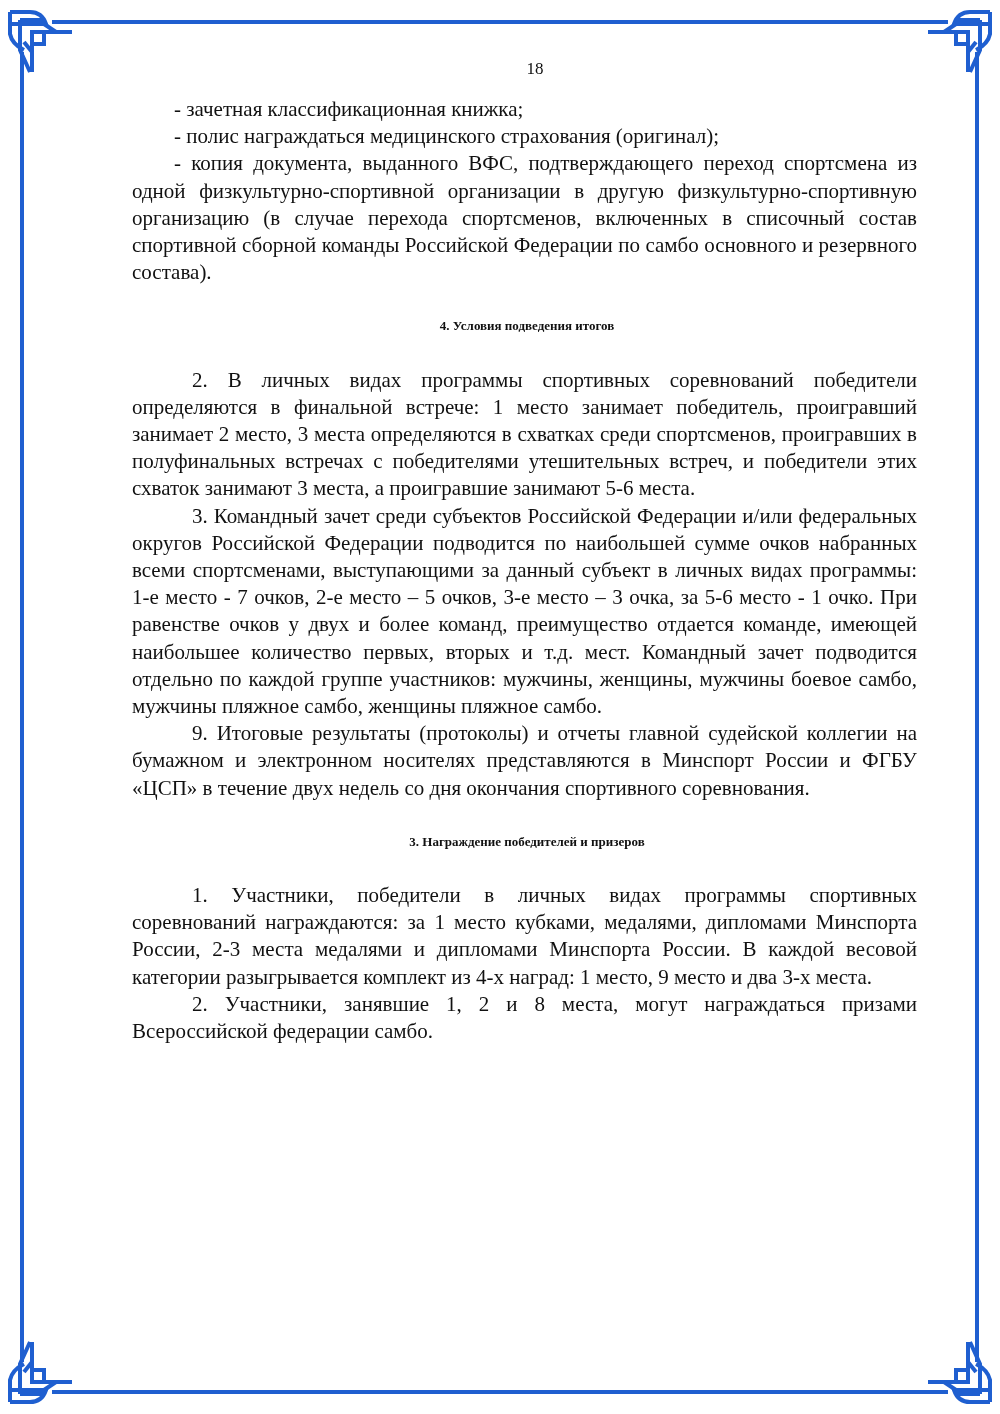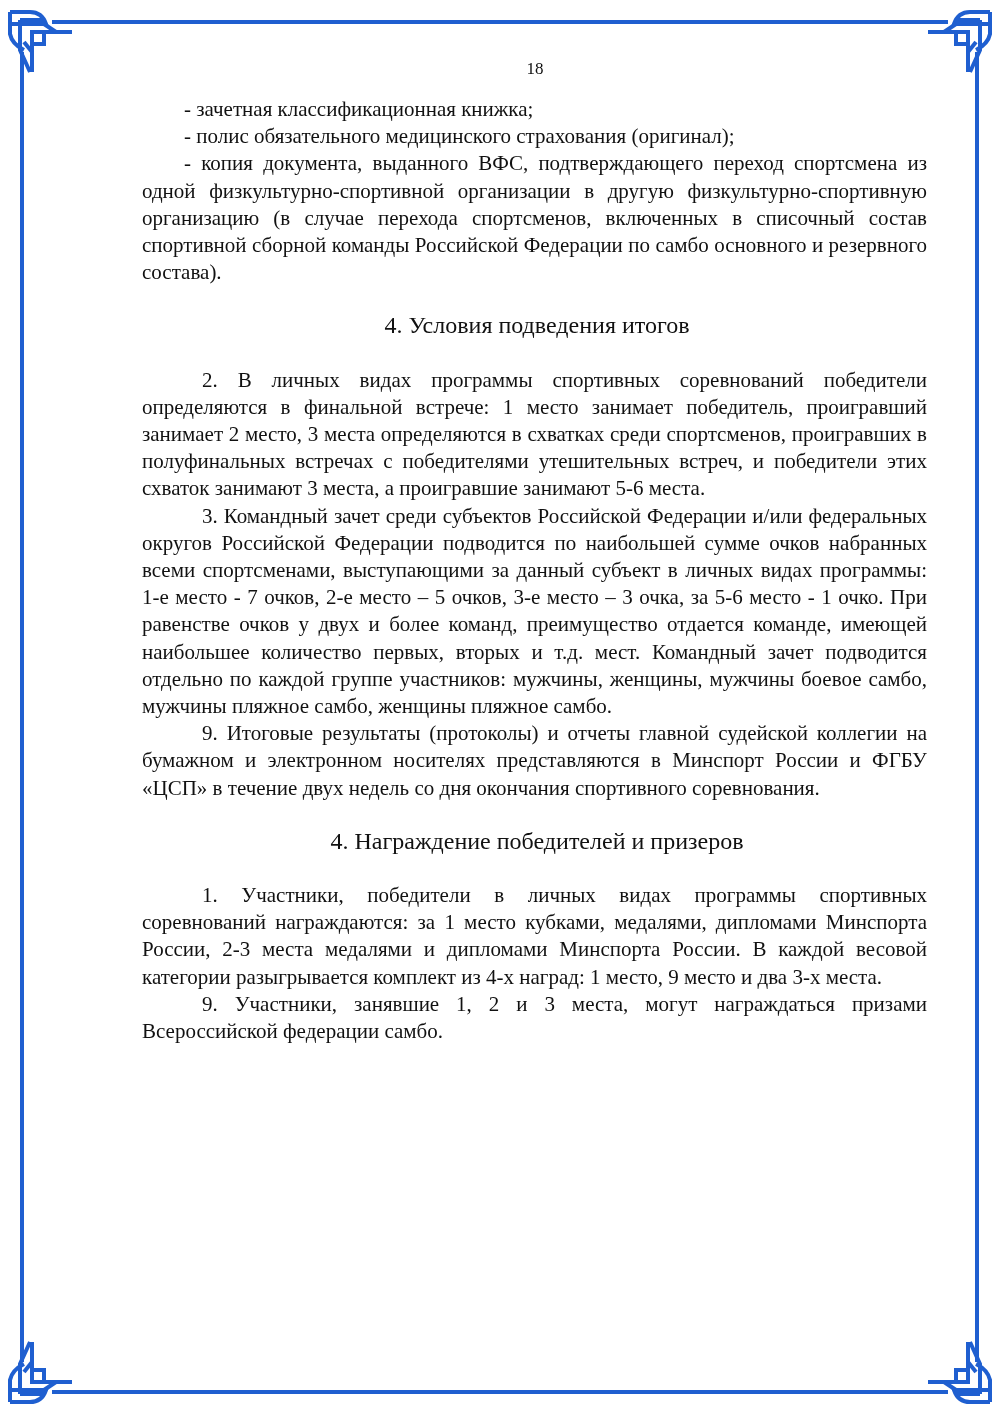--- a/index.html
+++ b/index.html
@@ -3,29 +3,29 @@
   <meta charset="utf-8">
   <style>
     html, body { margin: 0; padding: 0; background: #ffffff; }
     body { width: 1000px; height: 1414px; position: relative; overflow: hidden; }
     .frame { position: absolute; left: 0; top: 0; width: 1000px; height: 1414px; pointer-events: none; }
     .page-number {
       position: absolute; top: 59px; left: 0; width: 1070px; text-align: center;
       font-family: "Liberation Serif", serif; font-size: 17px; color: #111;
     }
     .content {
-      position: absolute; left: 142px; top: 96px; width: 785px;
+      position: absolute; left: 132px; top: 96px; width: 785px;
       font-family: "Liberation Serif", serif; font-size: 21px; line-height: 27.2px; color: #111;
     }
     .content p { margin: 0; text-align: justify; }
     .indent { text-indent: 42px; }
     .indent-num { text-indent: 60px; }
     .heading {
-      font-weight: normal; text-align: center !important; margin: 0;
-      font-size: 24px;
+      font-weight: bold; text-align: center !important; margin: 0;
+      font-size: 13px;
     }
     .h4 { margin-top: 26px !important; margin-bottom: 27px !important; padding-left: 5px; }
     .h5 { margin-top: 26px !important; margin-bottom: 27px !important; padding-left: 5px; }
   </style>
 </head>
 <body>
 
 <svg class="frame" viewBox="0 0 1000 1414" xmlns="http://www.w3.org/2000/svg">
   <g fill="none" stroke="#1f5fd0" stroke-width="4" stroke-linejoin="miter">
 
@@ -77,26 +77,26 @@
       <path d="M24,42 L32,52"></path>
       <rect x="32" y="32" width="12" height="12"></rect>
     </g>
   </g>
 </svg>
 
 <div class="page-number">18</div>
 
 <div class="content">
   <p class="indent">-   зачетная классификационная книжка;</p>
-  <p class="indent">-   полис обязательного медицинского страхования (оригинал);</p>
+  <p class="indent">-   полис награждаться медицинского страхования (оригинал);</p>
   <p class="indent">-  копия документа, выданного ВФС, подтверждающего переход спортсмена из одной физкультурно-спортивной организации в другую физкультурно-спортивную организацию (в случае перехода спортсменов, включенных в списочный состав спортивной сборной команды Российской Федерации по самбо основного и резервного состава).</p>
 
   <p class="heading h4">4.  Условия подведения итогов</p>
 
   <p class="indent-num">2. В личных видах программы спортивных соревнований победители определяются в финальной встрече: 1 место занимает победитель, проигравший занимает 2 место, 3 места определяются в схватках среди спортсменов, проигравших в полуфинальных встречах с победителями утешительных встреч, и победители этих схваток занимают 3 места, а проигравшие занимают 5-6 места.</p>
   <p class="indent-num">3. Командный зачет среди субъектов Российской Федерации и/или федеральных округов Российской Федерации подводится по наибольшей сумме очков набранных всеми спортсменами, выступающими за данный субъект в личных видах программы: 1-е место - 7 очков,  2-е место – 5 очков, 3-е место – 3 очка, за 5-6 место - 1 очко. При равенстве очков у двух и более команд, преимущество отдается команде, имеющей наибольшее количество первых, вторых и т.д. мест. Командный зачет подводится отдельно по каждой группе участников: мужчины, женщины, мужчины боевое самбо, мужчины пляжное самбо, женщины пляжное самбо.</p>
   <p class="indent-num">9. Итоговые результаты (протоколы) и отчеты главной судейской коллегии на бумажном и электронном носителях представляются в Минспорт России и ФГБУ «ЦСП» в течение двух недель со дня окончания спортивного соревнования.</p>
 
-  <p class="heading h5">4.  Награждение победителей и призеров</p>
+  <p class="heading h5">3.  Награждение победителей и призеров</p>
 
   <p class="indent-num">1. Участники, победители в личных видах программы спортивных соревнований награждаются: за 1 место кубками, медалями, дипломами Минспорта России, 2-3 места медалями и дипломами Минспорта России. В каждой весовой категории разыгрывается комплект из 4-х наград: 1 место, 9 место и два 3-х места.</p>
-  <p class="indent-num">9. Участники, занявшие 1, 2 и 3 места, могут награждаться призами Всероссийской федерации самбо.</p>
+  <p class="indent-num">2. Участники, занявшие 1, 2 и 8 места, могут награждаться призами Всероссийской федерации самбо.</p>
 </div>
 
 </body></html>

